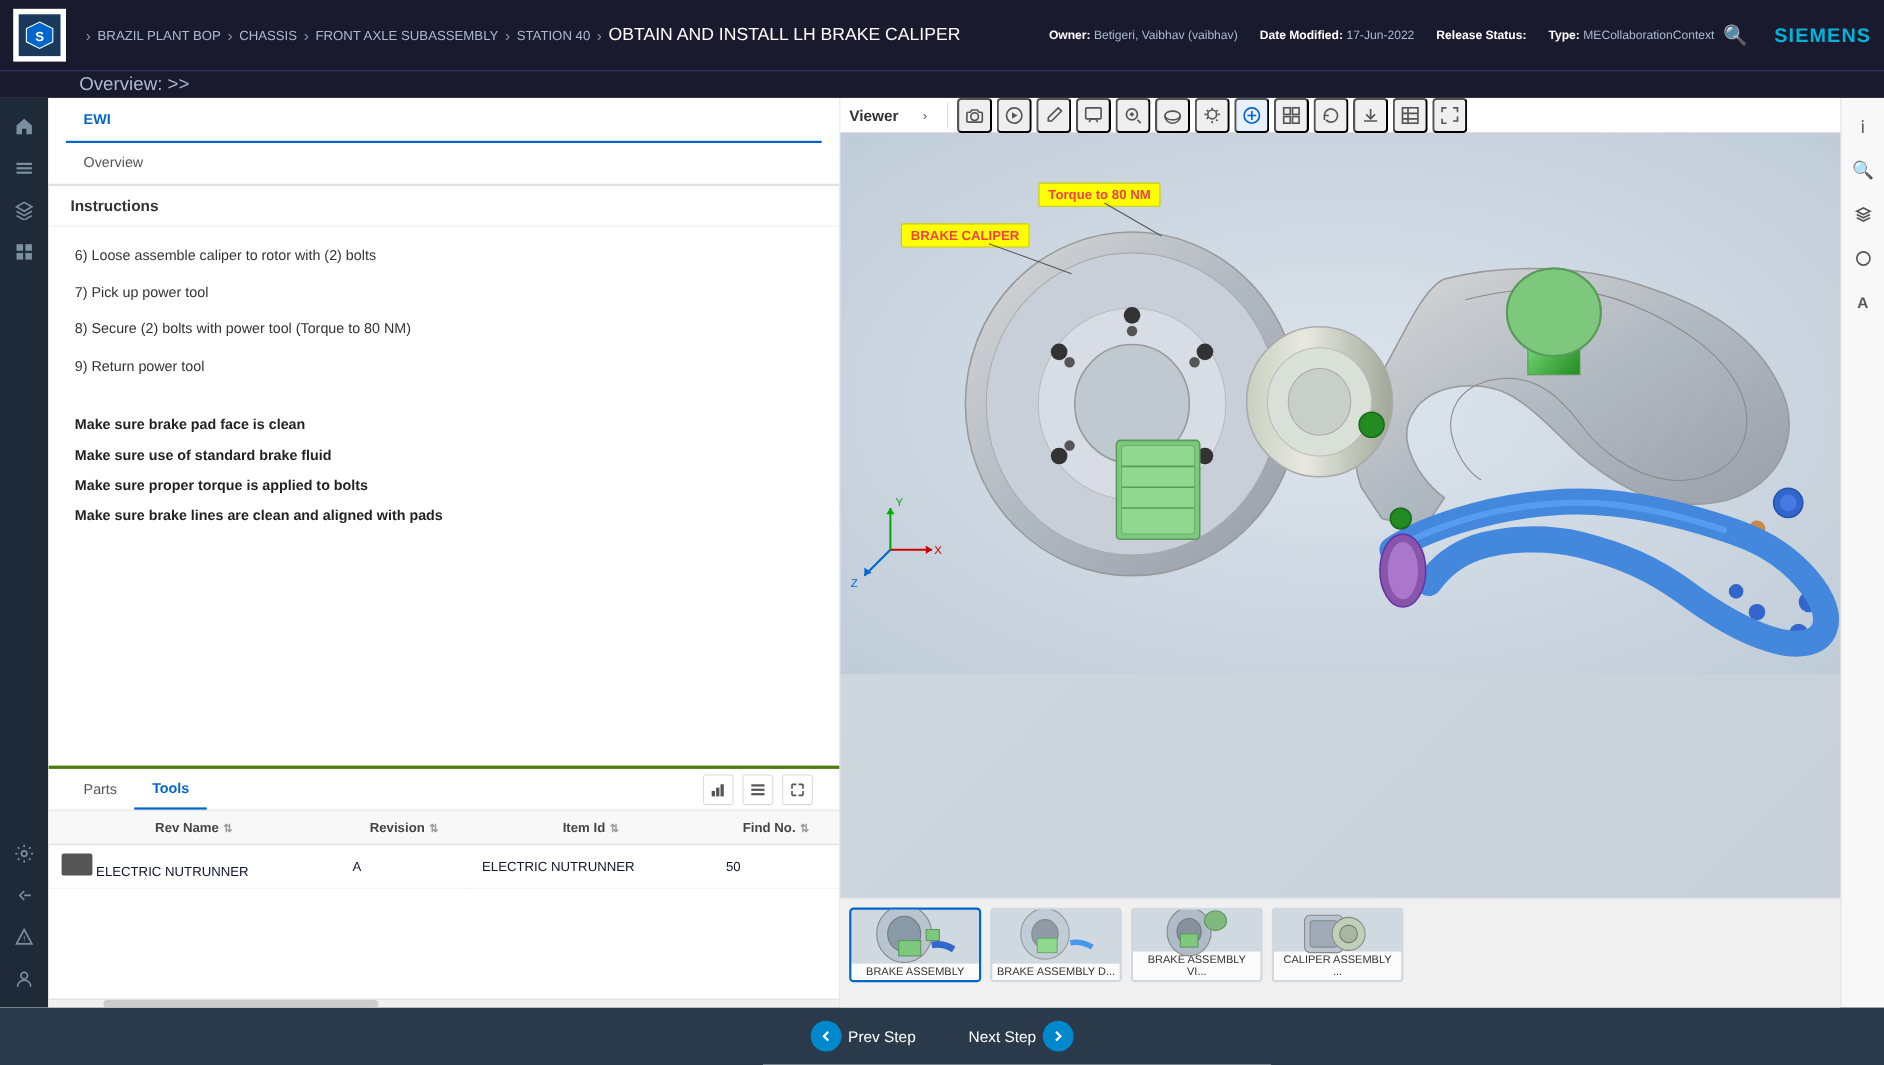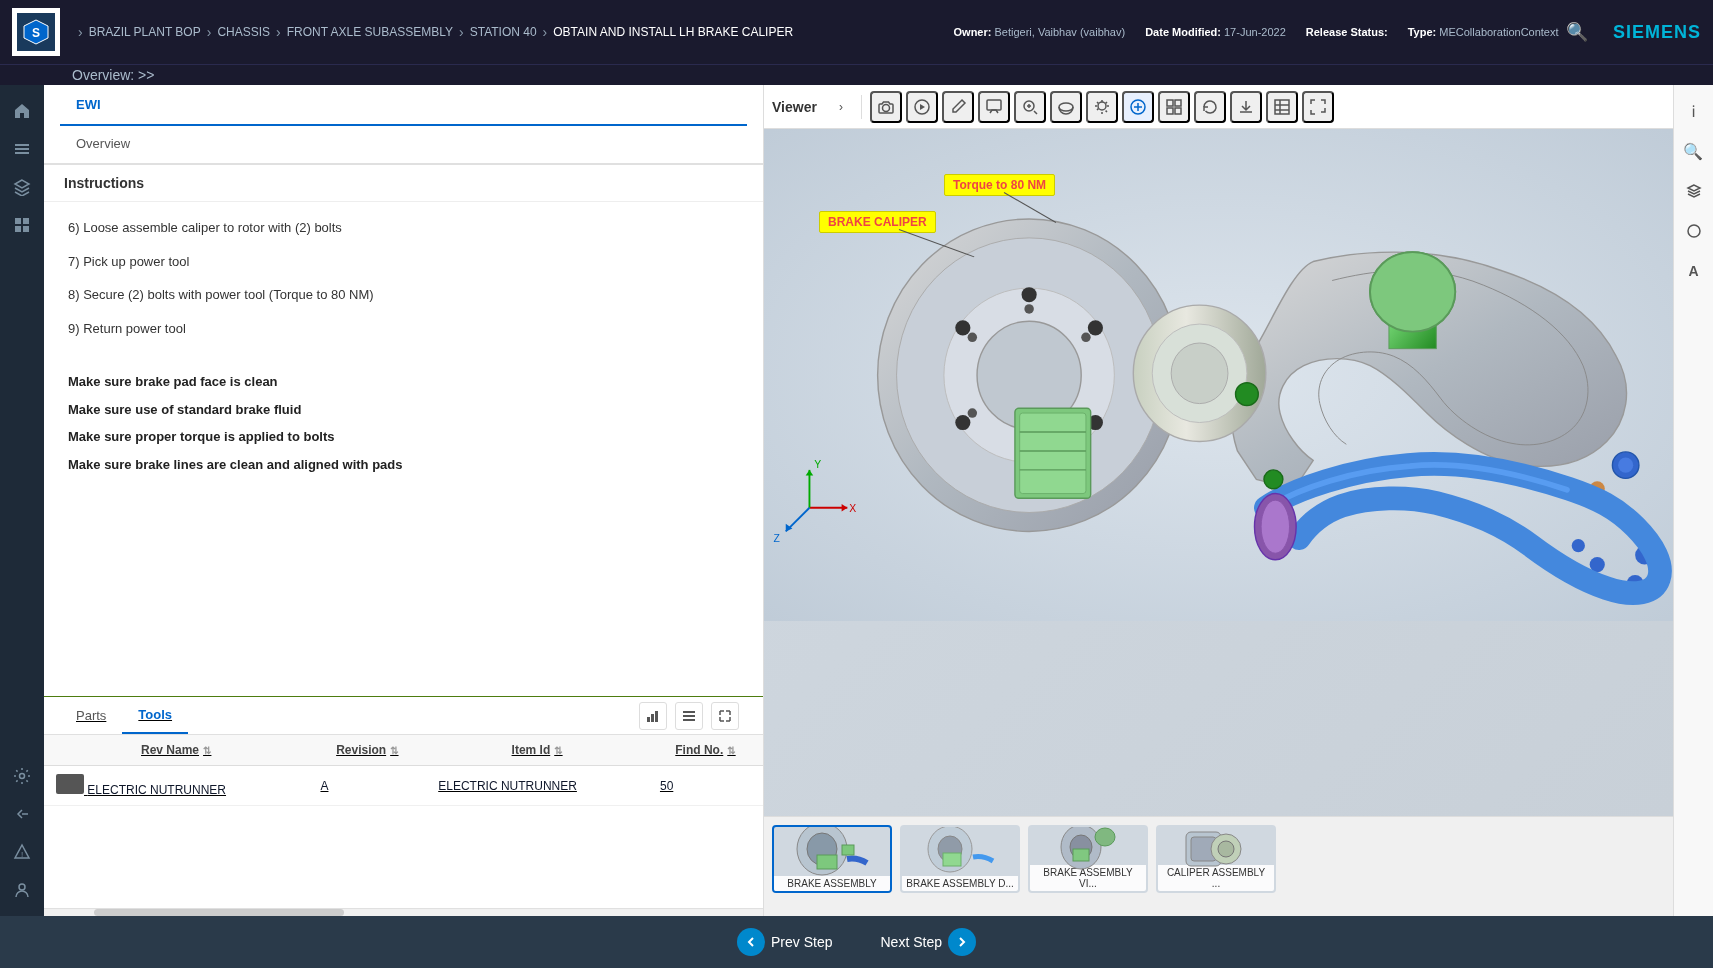--- a/index.html
+++ b/index.html
@@ -50,21 +50,21 @@
     .breadcrumb-sep {
       color: #8899aa;
       font-size: 14px;
       margin: 0 2px;
     }
     .breadcrumb-item {
       font-size: 12px;
       color: #aabbcc;
     }
     .breadcrumb-active {
-      font-size: 12px;
+      font-size: 16px;
       color: #ffffff;
       font-weight: 500;
     }
     .header-meta {
       display: flex;
       align-items: center;
       gap: 20px;
       font-size: 11px;
       color: #aabbcc;
       margin-left: 20px;
@@ -80,21 +80,21 @@
     .header-search-icon {
       color: #aabbcc;
       font-size: 18px;
       cursor: pointer;
     }
 
     
     .sub-header {
       background: #1a1a2e;
       color: #aabbcc;
-      font-size: 14px;
+      font-size: 17px;
       padding: 2px 72px;
       display: flex;
       gap: 8px;
       flex-shrink: 0;
       border-top: 1px solid #2a2a4e;
     }
 
     
     .main-layout {
       display: flex;
@@ -191,25 +191,24 @@
       font-size: 13px;
       color: #222;
       font-weight: 700;
       margin-bottom: 8px;
       line-height: 1.5;
     }
 
     
     .parts-section {
       height: 220px;
-      border-top: 1px solid #4d7c0f;
+      border-top: 3px solid #4d7c0f;
       display: flex;
       flex-direction: column;
       flex-shrink: 0;
-      text-decoration: underline;
     }
     .parts-tabs {
       display: flex;
       padding: 0 16px;
       border-bottom: 1px solid #e0e0e0;
       align-items: center;
       gap: 0;
     }
     .parts-tab {
       padding: 10px 16px;
@@ -295,21 +294,21 @@
     .right-panel {
       flex: 1;
       display: flex;
       flex-direction: column;
       background: #e8e8e8;
       position: relative;
     }
 
     
     .viewer-toolbar {
-      height: 44px;
+      height: 32px;
       background: white;
       border-bottom: 1px solid #ddd;
       display: flex;
       align-items: center;
       padding: 0 8px;
       gap: 4px;
       flex-shrink: 0;
     }
     .viewer-title {
       font-size: 14px;

